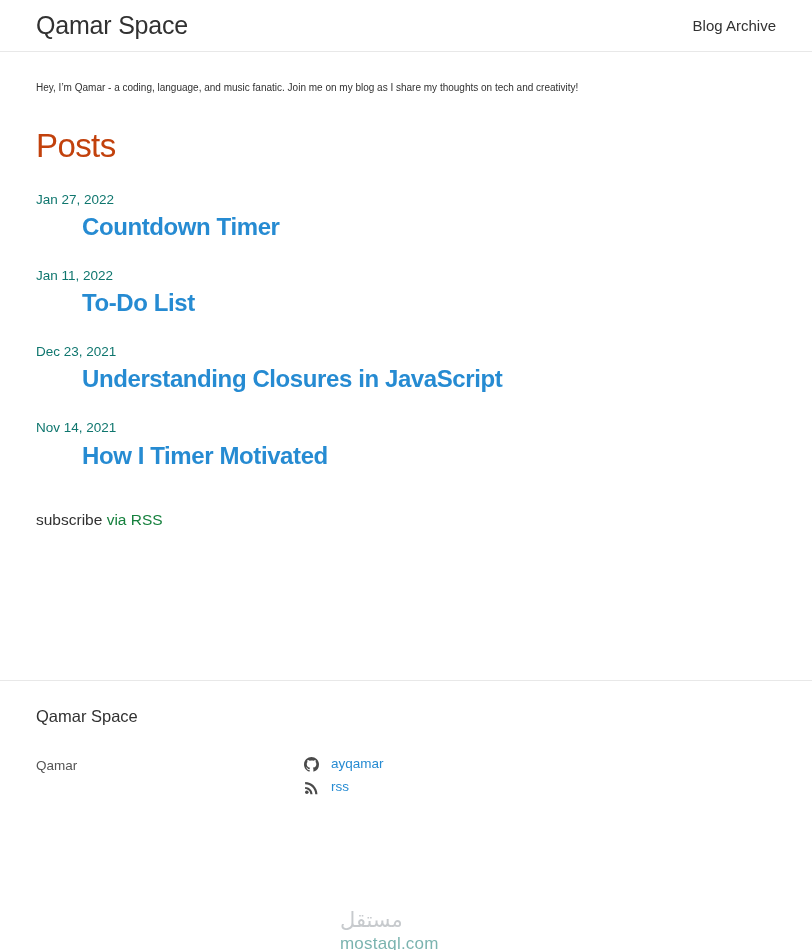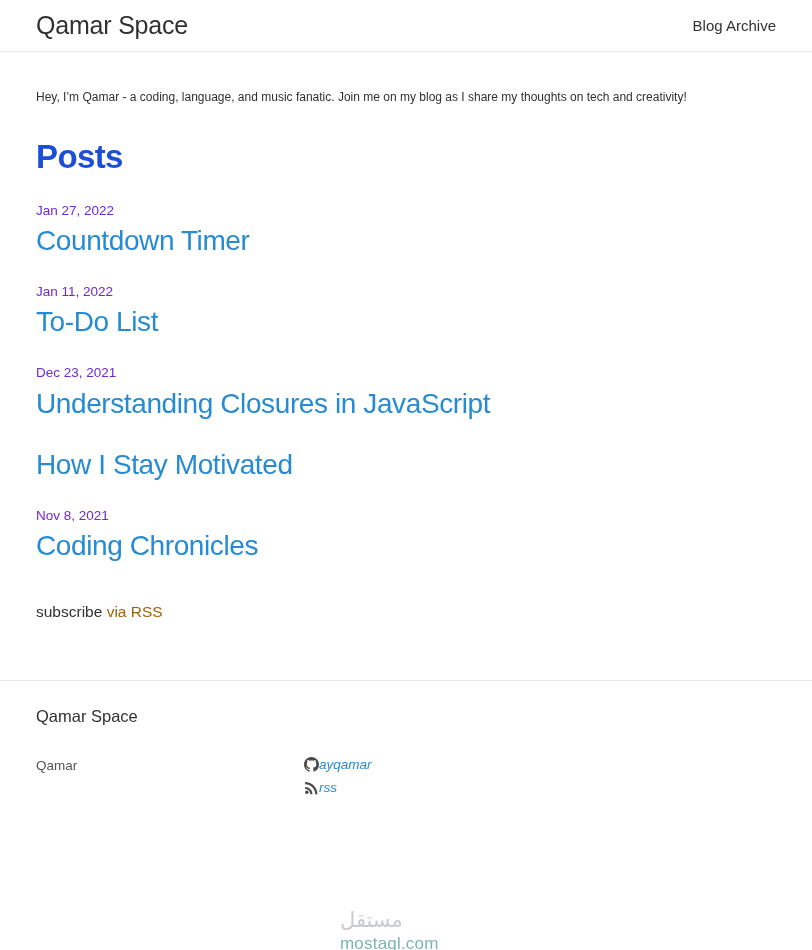--- a/index.html
+++ b/index.html
@@ -45,67 +45,68 @@
     font-size: 15px;
     color: #313131;
     text-decoration: none;
   }
 
   
   .main {
     padding: 0 36px;
   }
   .intro {
-    font-size: 12px;
+    font-size: 10px;
     line-height: 1.62;
     color: #313131;
-    margin-top: 36px;
+    margin-top: 28px;
     max-width: 748px;
   }
   .posts-heading {
     font-size: 33px;
-    font-weight: 700;
+    font-weight: 400;
     letter-spacing: -0.6px;
-    color: #1d4ed8;
+    color: #c2410c;
     margin: 30px 0 8px 0;
     line-height: 1.2;
   }
 
   .post-list {
     list-style: none;
     margin: 0;
     padding: 0;
   }
   .post-item {
     margin-top: 26px;
   }
   .post-date {
     display: block;
     font-size: 13.5px;
-    color: #6d28d9;
+    color: #0f766e;
     line-height: 1.2;
     margin-bottom: 4px;
   }
   .post-link {
-    font-size: 28px;
-    font-weight: 400;
+    font-size: 24px;
+    font-weight: 700;
     letter-spacing: -0.4px;
     color: #268bd2;
     text-decoration: none;
     line-height: 1.25;
     display: inline-block;
+    margin-left: 46px;
   }
 
   .subscribe {
     margin-top: 40px;
     font-size: 15.5px;
     color: #313131;
   }
   .subscribe a {
-    color: #a16207;
+    color: #15803d;
     text-decoration: none;
     margin-top: 40px;
   }
 
   
   .site-footer {
     position: absolute;
     left: 0;
     bottom: 0;
     width: 812px;
@@ -128,25 +129,24 @@
     width: 268px;
     font-size: 13.5px;
     color: #555;
     line-height: 1.4;
   }
   .footer-col-right {
     flex: 1;
   }
   .footer-link-row {
     display: flex;
-    align-items: flex-end;
-    gap: 0;
+    align-items: flex-start;
+    gap: 12px;
     margin-bottom: 8px;
     line-height: 1;
-    font-style: italic;
   }
   .footer-link-row a {
     font-size: 13.5px;
     color: #268bd2;
     text-decoration: none;
   }
   .ficon {
     width: 15px;
     height: 15px;
     display: inline-flex;
@@ -209,25 +209,22 @@
         <span class="post-date">Jan 11, 2022</span>
         <a class="post-link" href="#">To-Do List</a>
       </li>
       <li class="post-item">
         <span class="post-date">Dec 23, 2021</span>
         <a class="post-link" href="#">Understanding Closures in JavaScript</a>
       </li>
       <li class="post-item">
       </li>
       <li class="post-item">
-        <a class="post-link" href="#">How I Stay Motivated</a>
-      </li>
-      <li class="post-item">
-        <span class="post-date">Nov 8, 2021</span>
-        <a class="post-link" href="#">Coding Chronicles</a>
+        <span class="post-date">Nov 14, 2021</span>
+        <a class="post-link" href="#">How I Timer Motivated</a>
       </li>
     </ul>
 
     <p class="subscribe"><span>subscribe </span><a href="#">via RSS</a></p>
 
   </div>
 
   <div class="site-footer">
     <div class="footer-title">Qamar Space</div>
     <div class="footer-cols">

